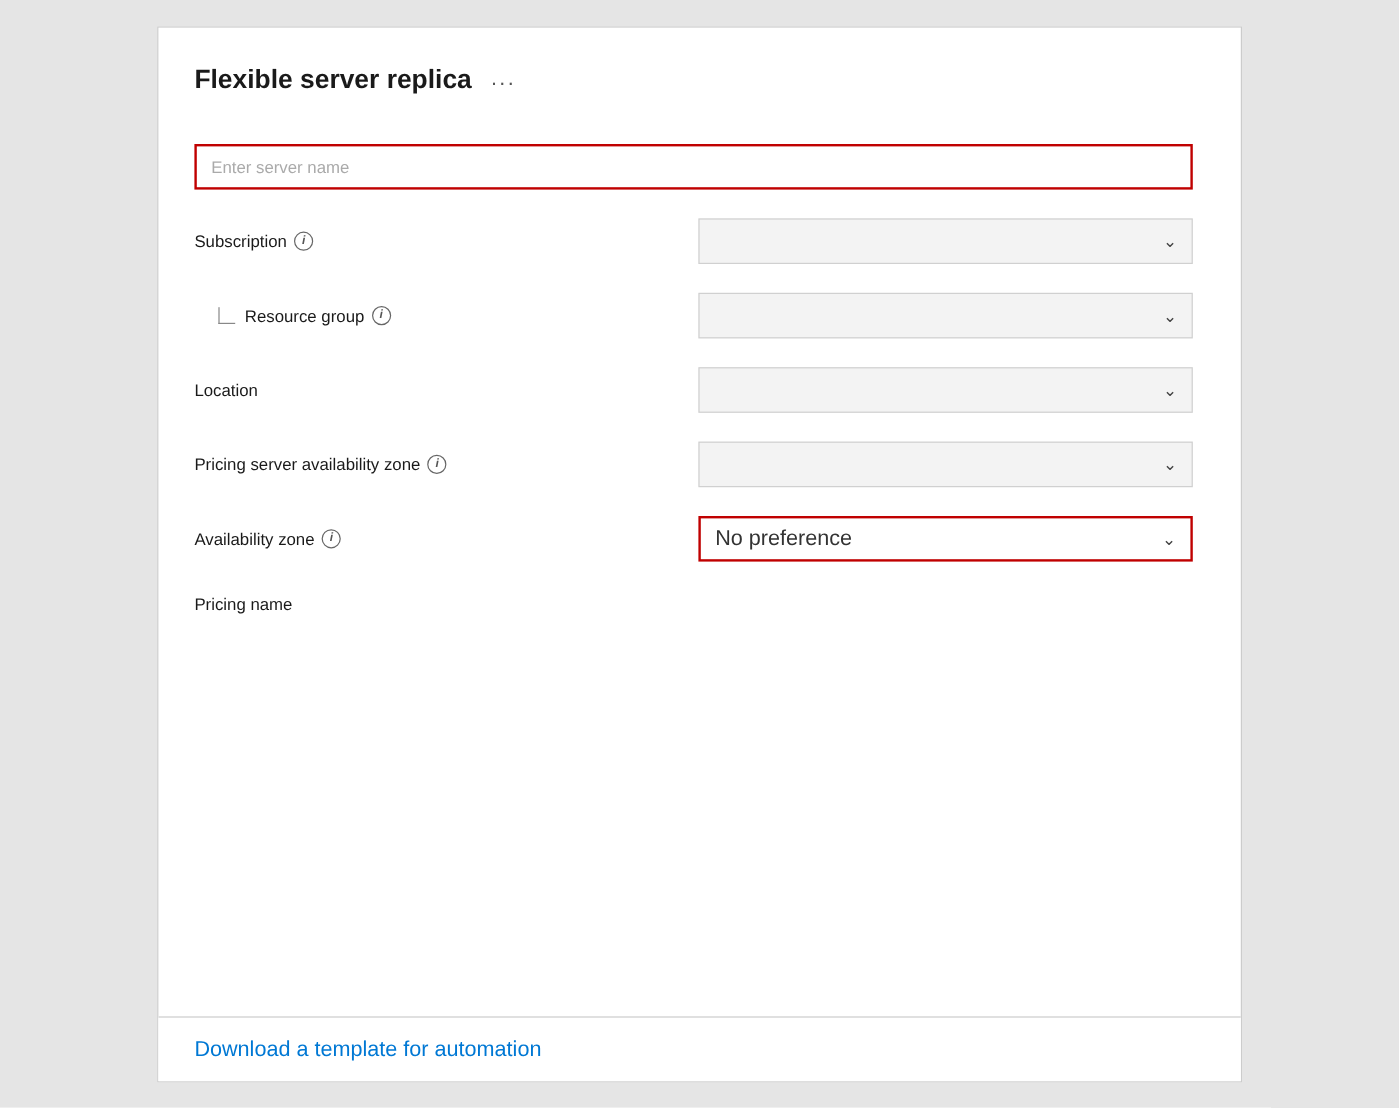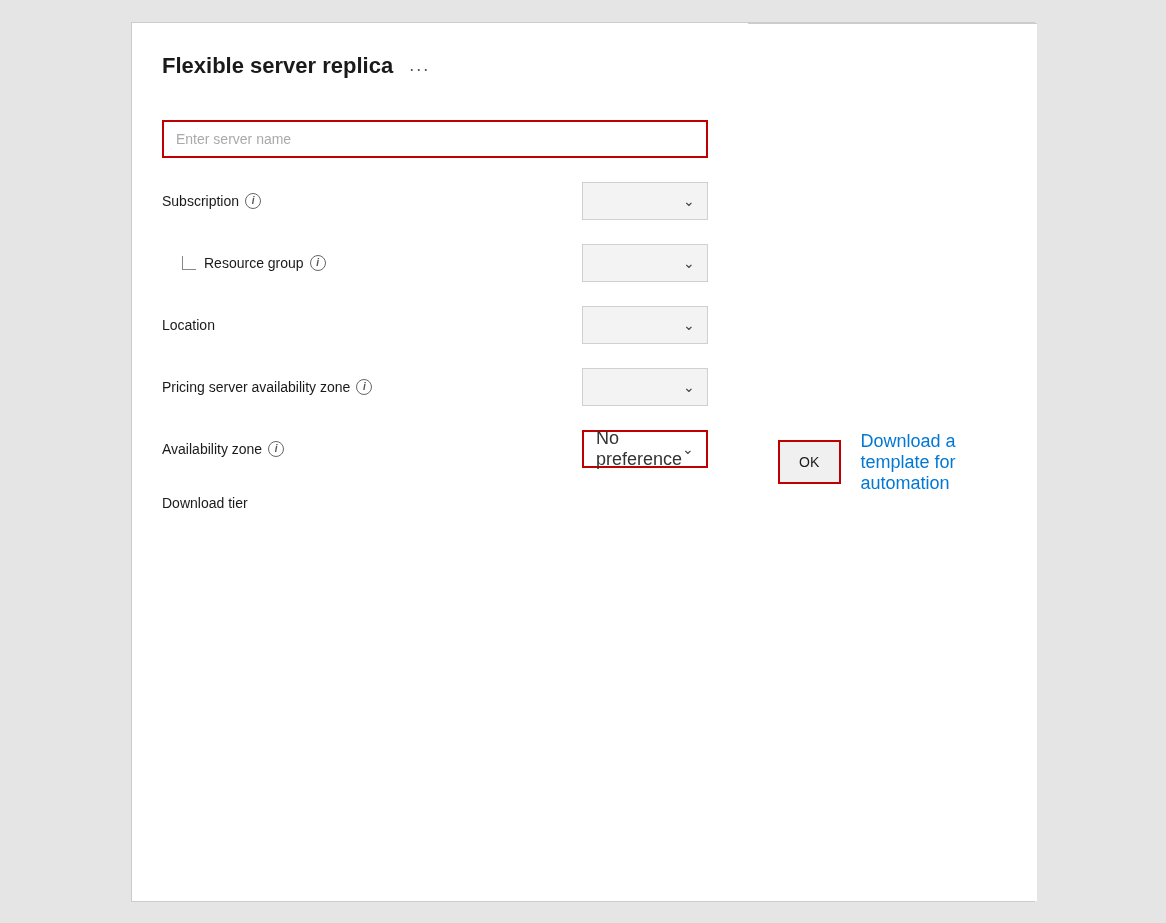--- a/index.html
+++ b/index.html
@@ -17,21 +17,21 @@
       min-height: 100vh;
       padding: 20px;
     }
 
     .dialog {
       background: #ffffff;
       width: 904px;
       min-height: 880px;
       border: 1px solid #cccccc;
       display: flex;
-      flex-direction: row;
+      flex-direction: column;
       position: relative;
     }
 
     .dialog-body {
       flex: 1;
       padding: 30px 40px 40px 30px;
     }
 
     .dialog-title-row {
       display: flex;
@@ -288,26 +288,23 @@
       </div>
       <div class="form-control">
         <div class="select-box select-box-active">
           <span class="select-box-text">No preference</span>
           <span class="chevron-icon">⌄</span>
         </div>
       </div>
     </div>
 
     <div class="pricing-row">
-      <div class="pricing-label">Download tier</div>
+      <div class="pricing-label">Pricing name</div>
     </div>
 
   </div>
 
   <div class="dialog-footer">
-    <button class="ok-button">
-      <span>OK</span>
-    </button>
     <a class="template-link" href="#">
       <span>Download a template for automation</span>
     </a>
   </div>
 </div>
 
 </body></html>

